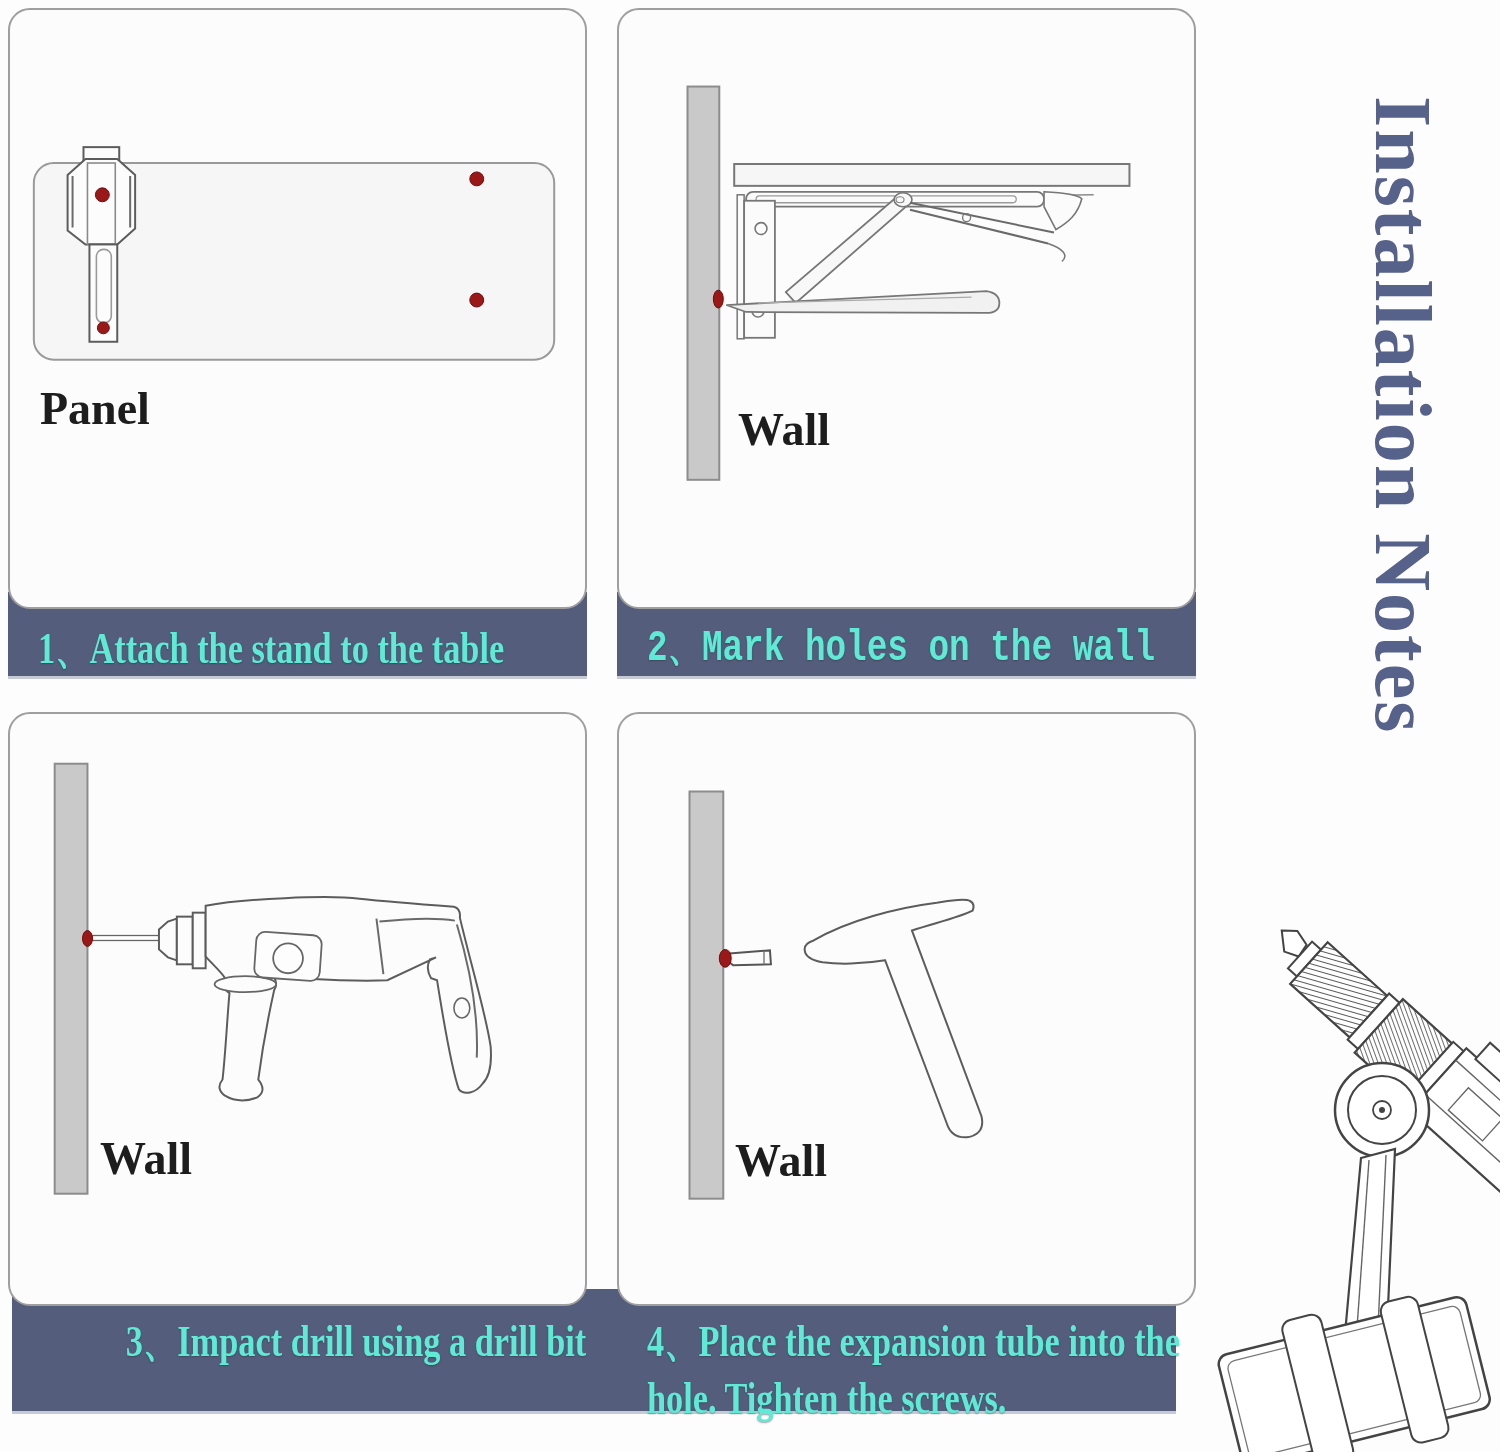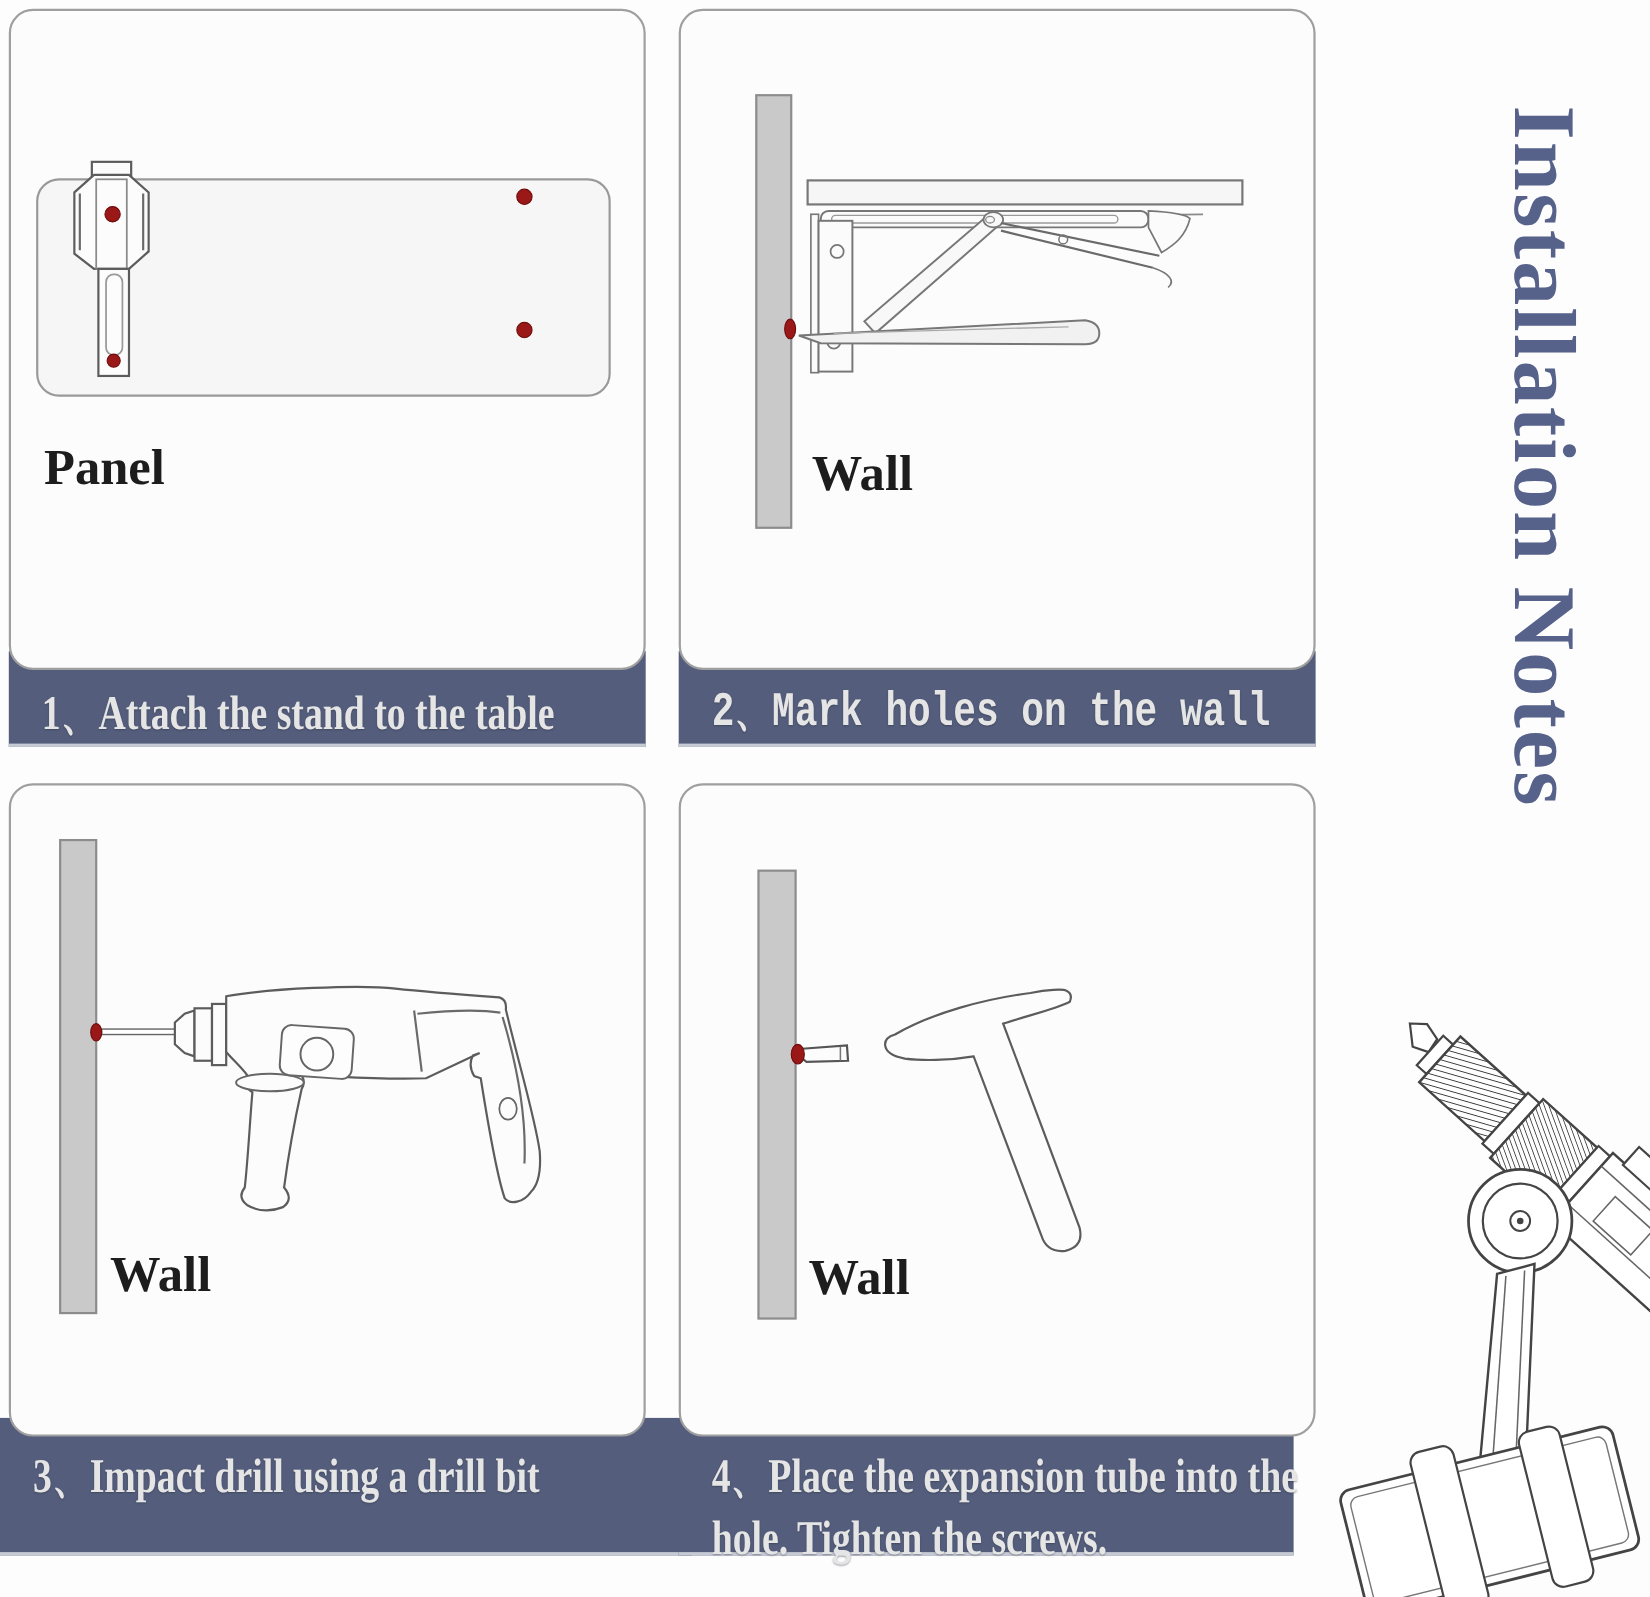--- a/index.html
+++ b/index.html
@@ -7,21 +7,21 @@
     position:relative;width:1500px;height:1452px;overflow:hidden;
     background:#fdfdfd;font-family:"Liberation Serif","DejaVu Serif",serif;
   }
   .card{
     position:absolute;background:#fcfcfc;border:2px solid #9f9f9f;
     border-radius:22px;z-index:2;box-sizing:border-box;
   }
   .card svg{position:absolute;left:0;top:0;width:100%;height:100%;}
   .bar{
     position:absolute;background:#545e7c;z-index:1;box-sizing:border-box;
-    border-bottom:3px solid #c6cad4;color:#e5e5e5;
+    border-bottom:3px solid #c6cad4;color:#5eead4;
   }
   .bar .cap{
     position:absolute;left:30px;top:0;width:128%;
     transform:scaleX(.78);transform-origin:0 0;
     font-weight:bold;font-size:44px;line-height:1.3;
     text-shadow:0 1px 2px rgba(40,45,60,.45);
   }
   .bar.row1 .cap{top:28px;}
   .bar.row2 .cap{top:24px;}
   .cap span{display:block;white-space:nowrap;}
@@ -29,23 +29,23 @@
     position:absolute;font-weight:bold;font-size:46px;color:#1d1d1d;
     letter-spacing:0;line-height:1;z-index:3;
   }
   
   #card1{left:8px;top:8px;width:579px;height:601px;}
   #card2{left:617px;top:8px;width:579px;height:601px;}
   #card3{left:8px;top:712px;width:579px;height:594px;}
   #card4{left:617px;top:712px;width:579px;height:594px;}
   #bar1{left:8px;top:592px;width:579px;height:87px;}
   #bar2{left:617px;top:592px;width:579px;height:87px;font-family:Liberation Mono, monospace;}
-  #bar3{left:0;top:1289px;width:629px;height:125px;}
+  #bar3{left:12px;top:1289px;width:629px;height:125px;text-align:center;}
   #bar4{left:617px;top:1289px;width:559px;height:125px;}
-  #label1{left:40px;top:386px;margin-top:16px;}
+  #label1{left:40px;top:386px;}
   #label2{left:738px;top:407px;}
   #label3{left:100px;top:1136px;}
   #label4{left:735px;top:1138px;}
   #vertical-title{
     position:absolute;left:1318px;top:96px;height:800px;width:130px;
     writing-mode:vertical-rl;font-weight:bold;font-size:80px;
     letter-spacing:2px;color:#57628b;z-index:2;white-space:nowrap;
   }
   #drill-svg{position:absolute;left:1195px;top:860px;width:305px;height:592px;z-index:1;}
   .ln{fill:none;stroke:#6a6a6a;stroke-width:2;}

